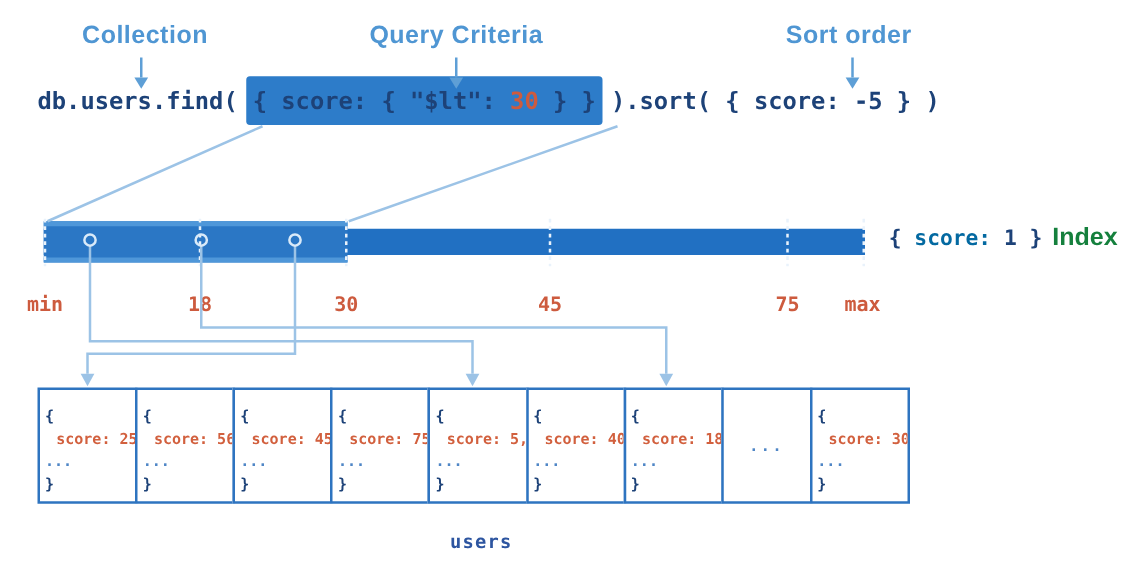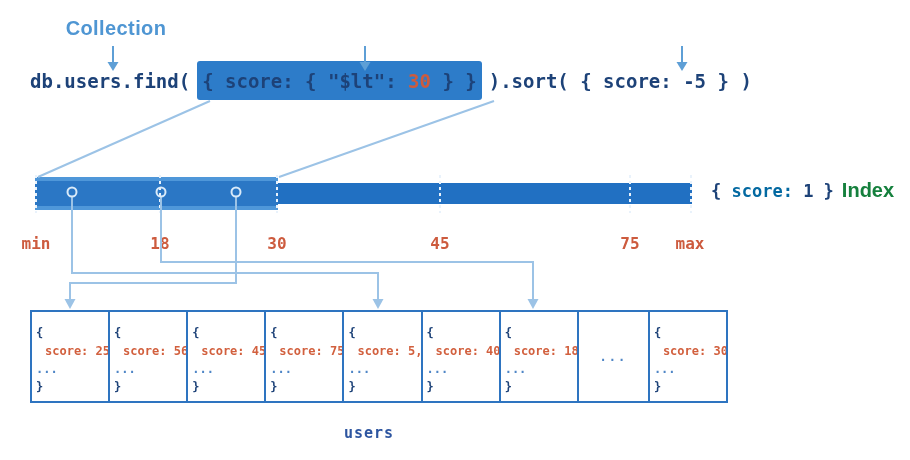--- a/index.html
+++ b/index.html
@@ -40,33 +40,35 @@
   .doc-box { flex:1 1 0; background:#ffffff; border:2px solid #2e74c0; margin-left:-2px;
              padding:12px 3px 0 4px; font:bold 12px "DejaVu Sans Mono", monospace;
              line-height:18px; white-space:pre; overflow:hidden; }
   .doc-box:first-child { margin-left:0; }
   .doc-box .brace { color:#1d4278; }
   .doc-box .score-line { color:#d2603e; padding-left:9px; }
   .doc-box .dots { color:#4f86c6; }
   .doc-box.placeholder { display:flex; align-items:center; justify-content:center; padding:0; }
   .doc-box.placeholder .dots { color:#4f86c6; letter-spacing:2px; }
 
-  .users-label { position:absolute; left:20px; top:424px; width:698px; text-align:center;
+  .users-label { position:absolute; left:36px; top:424px; width:698px; text-align:center;
                  font:bold 15px "DejaVu Sans Mono", monospace; color:#2d55a0; letter-spacing:1px; }
 
   
   #overlay { position:absolute; left:0; top:0; width:910px; height:460px;
              pointer-events:none; z-index:5; }
 </style>
 </head>
 <body>
 
 <div id="stage">
 
   <div class="anno" id="anno-collection">Collection</div>
+  <div class="anno" id="anno-query">Query Criteria</div>
+  <div class="anno" id="anno-sort">Sort order</div>
 
   <div class="code-line"><span>db.users.find(</span><span class="hl"><span>{ score: { "$lt": </span><span class="val">30</span><span> } }</span></span><span>).sort( { score: -5 } )</span></div>
 
   <div class="bar-main"></div>
   <div class="bar-hl"></div>
 
   <div class="tick-label" style="left:36px">min</div>
   <div class="tick-label" style="left:160px">18</div>
   <div class="tick-label" style="left:277px">30</div>
   <div class="tick-label" style="left:440px">45</div>

